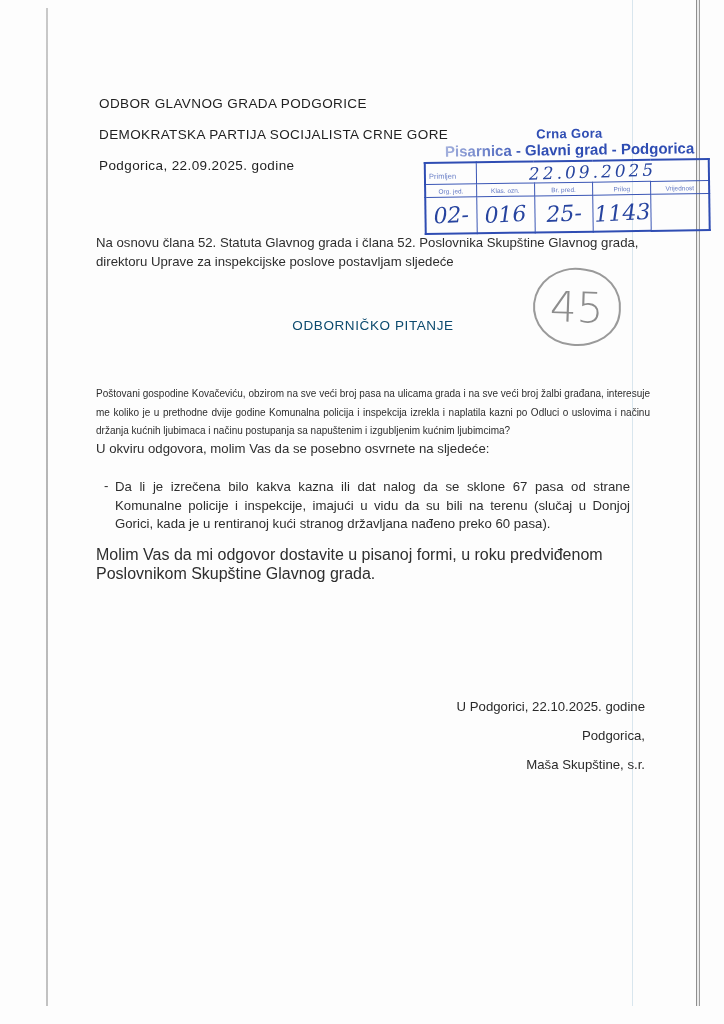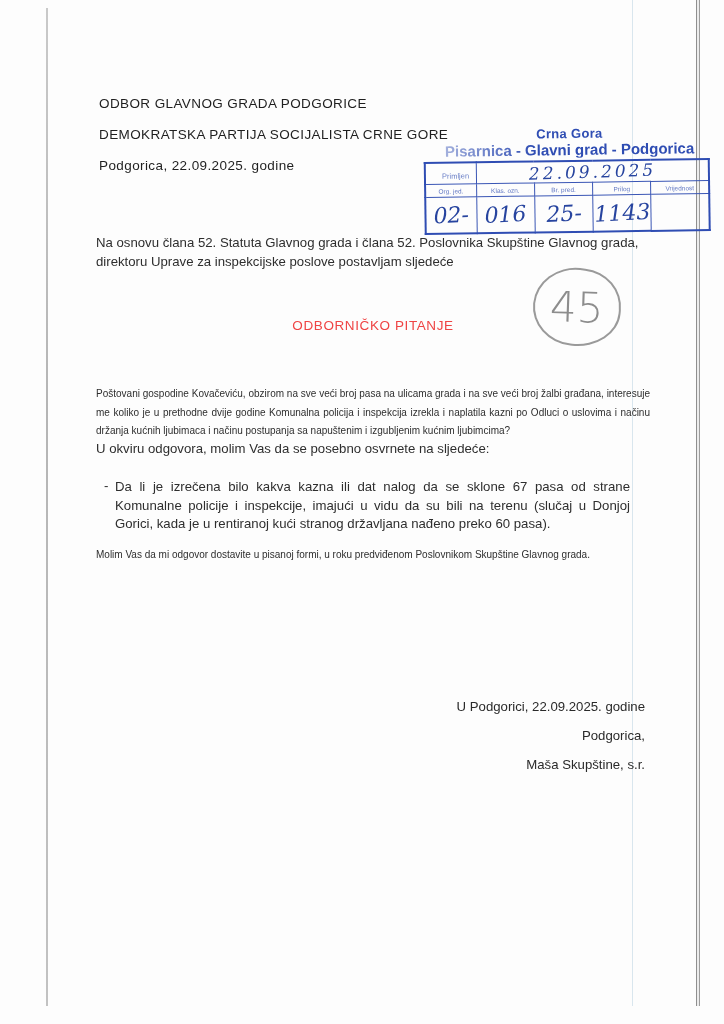--- a/index.html
+++ b/index.html
@@ -32,57 +32,57 @@
     color: #2f4db3; transform: rotate(-0.8deg);
   }
   .stamp .country { text-align: center; font-weight: bold; font-size: 13px; letter-spacing: .3px; }
   .stamp .office  { text-align: center; font-weight: bold; font-size: 15px; white-space: nowrap;
                     -webkit-mask-image: linear-gradient(90deg, rgba(0,0,0,.30), #000 38%);
                     mask-image: linear-gradient(90deg, rgba(0,0,0,.30), #000 38%); }
   .stamp table { width: 286px; border-collapse: collapse; margin-top: 2px;
                  border: 2px solid #2f4db3; table-layout: fixed; }
   .stamp td { border: 1px solid #3a56b5; overflow: visible; }
   .stamp .row-date td { border-bottom: 1px solid #3a56b5; height: 20px; }
-  .stamp .recv-label { font-size: 7.5px; padding-left: 16px; color: #3a56b5; opacity: .75; }
+  .stamp .recv-label { font-size: 7.5px; padding-left: 3px; color: #3a56b5; opacity: .75; }
   .stamp .hand-date { font-family: "DejaVu Serif", serif; font-style: italic;
                       font-size: 17px; letter-spacing: 3px; color: #27449f;
                       transform: rotate(-1deg); display: inline-block; }
   .stamp .row-head td { font-size: 6.5px; text-align: center; height: 13px;
                         color: #3a56b5; opacity: .8; white-space: nowrap; overflow: hidden; }
   .stamp .row-vals td { height: 36px; text-align: center; vertical-align: middle; }
   .stamp .hand-val { font-family: "DejaVu Serif", serif; font-style: italic;
                      font-size: 22px; color: #27449f; white-space: nowrap;
                      display: inline-block; transform: rotate(-2deg); }
 
   
   .intro { position: absolute; left: 96px; top: 233px; width: 554px;
            font-size: 13.2px; line-height: 19px; }
   .doc-title { position: absolute; left: 96px; top: 318px; width: 554px;
-               text-align: center; font-size: 13.5px; letter-spacing: .6px; color: #ef4444; }
+               text-align: center; font-size: 13.5px; letter-spacing: .6px; color: #0c4a6e; }
 
   
   .circled-number {
     position: absolute; left: 533px; top: 268px; width: 88px; height: 78px;
     border: 2.5px solid #9a9a9a; border-radius: 50% 46% 52% 48% / 52% 50% 48% 50%;
     transform: rotate(6deg);
     display: flex; align-items: center; justify-content: center;
   }
   .circled-number span { font-family: "DejaVu Sans", sans-serif; font-weight: 300;
                          font-size: 42px; color: #8d8d8d; transform: rotate(-4deg); }
 
   .para1 { position: absolute; left: 96px; top: 385px; width: 554px;
            font-size: 10px; line-height: 18.6px; text-align: justify; }
   .para2 { position: absolute; left: 96px; top: 440px; width: 554px;
            font-size: 13.2px; line-height: 18.6px; }
   .bullet-item { position: absolute; left: 104px; top: 478px; width: 546px; }
   .bullet-item .dash { position: absolute; left: 0; top: 0; font-size: 13.2px; }
   .bullet-item .bullet-text { margin-left: 11px; width: 515px;
                               font-size: 13.2px; line-height: 18.6px; text-align: justify; }
   .closing { position: absolute; left: 96px; top: 546px; width: 554px;
-             font-size: 10px; line-height: 18.6px; }
+             font-size: 16px; line-height: 18.6px; }
 
   
   .signature { position: absolute; right: 79px; top: 699px; text-align: right; }
   .signature div { font-size: 13.2px; margin-bottom: 14px; color: #2a2a2a; }
 </style>
 </head>
 <body>
 
 <div class="page">
 
@@ -139,18 +139,18 @@
   <div class="para2">U okviru odgovora, molim Vas da se posebno osvrnete na sljedeće:</div>
 
   <div class="bullet-item">
     <span class="dash">-</span>
     <div class="bullet-text">Da li je izrečena bilo kakva kazna ili dat nalog da se sklone 67 pasa od strane Komunalne policije i inspekcije, imajući u vidu da su bili na terenu (slučaj u Donjoj Gorici, kada je u rentiranoj kući stranog državljana nađeno preko 60 pasa).</div>
   </div>
 
   <div class="closing">Molim Vas da mi odgovor dostavite u pisanoj formi, u roku predviđenom Poslovnikom Skupštine Glavnog grada.</div>
 
   <div class="signature">
-    <div>U Podgorici, 22.09.2025. godine</div>
+    <div>U Podgorici, 22.10.2025. godine</div>
     <div>Podgorica,</div>
     <div>Maša Skupštine, s.r.</div>
   </div>
 
 </div>
 
 </body></html>

